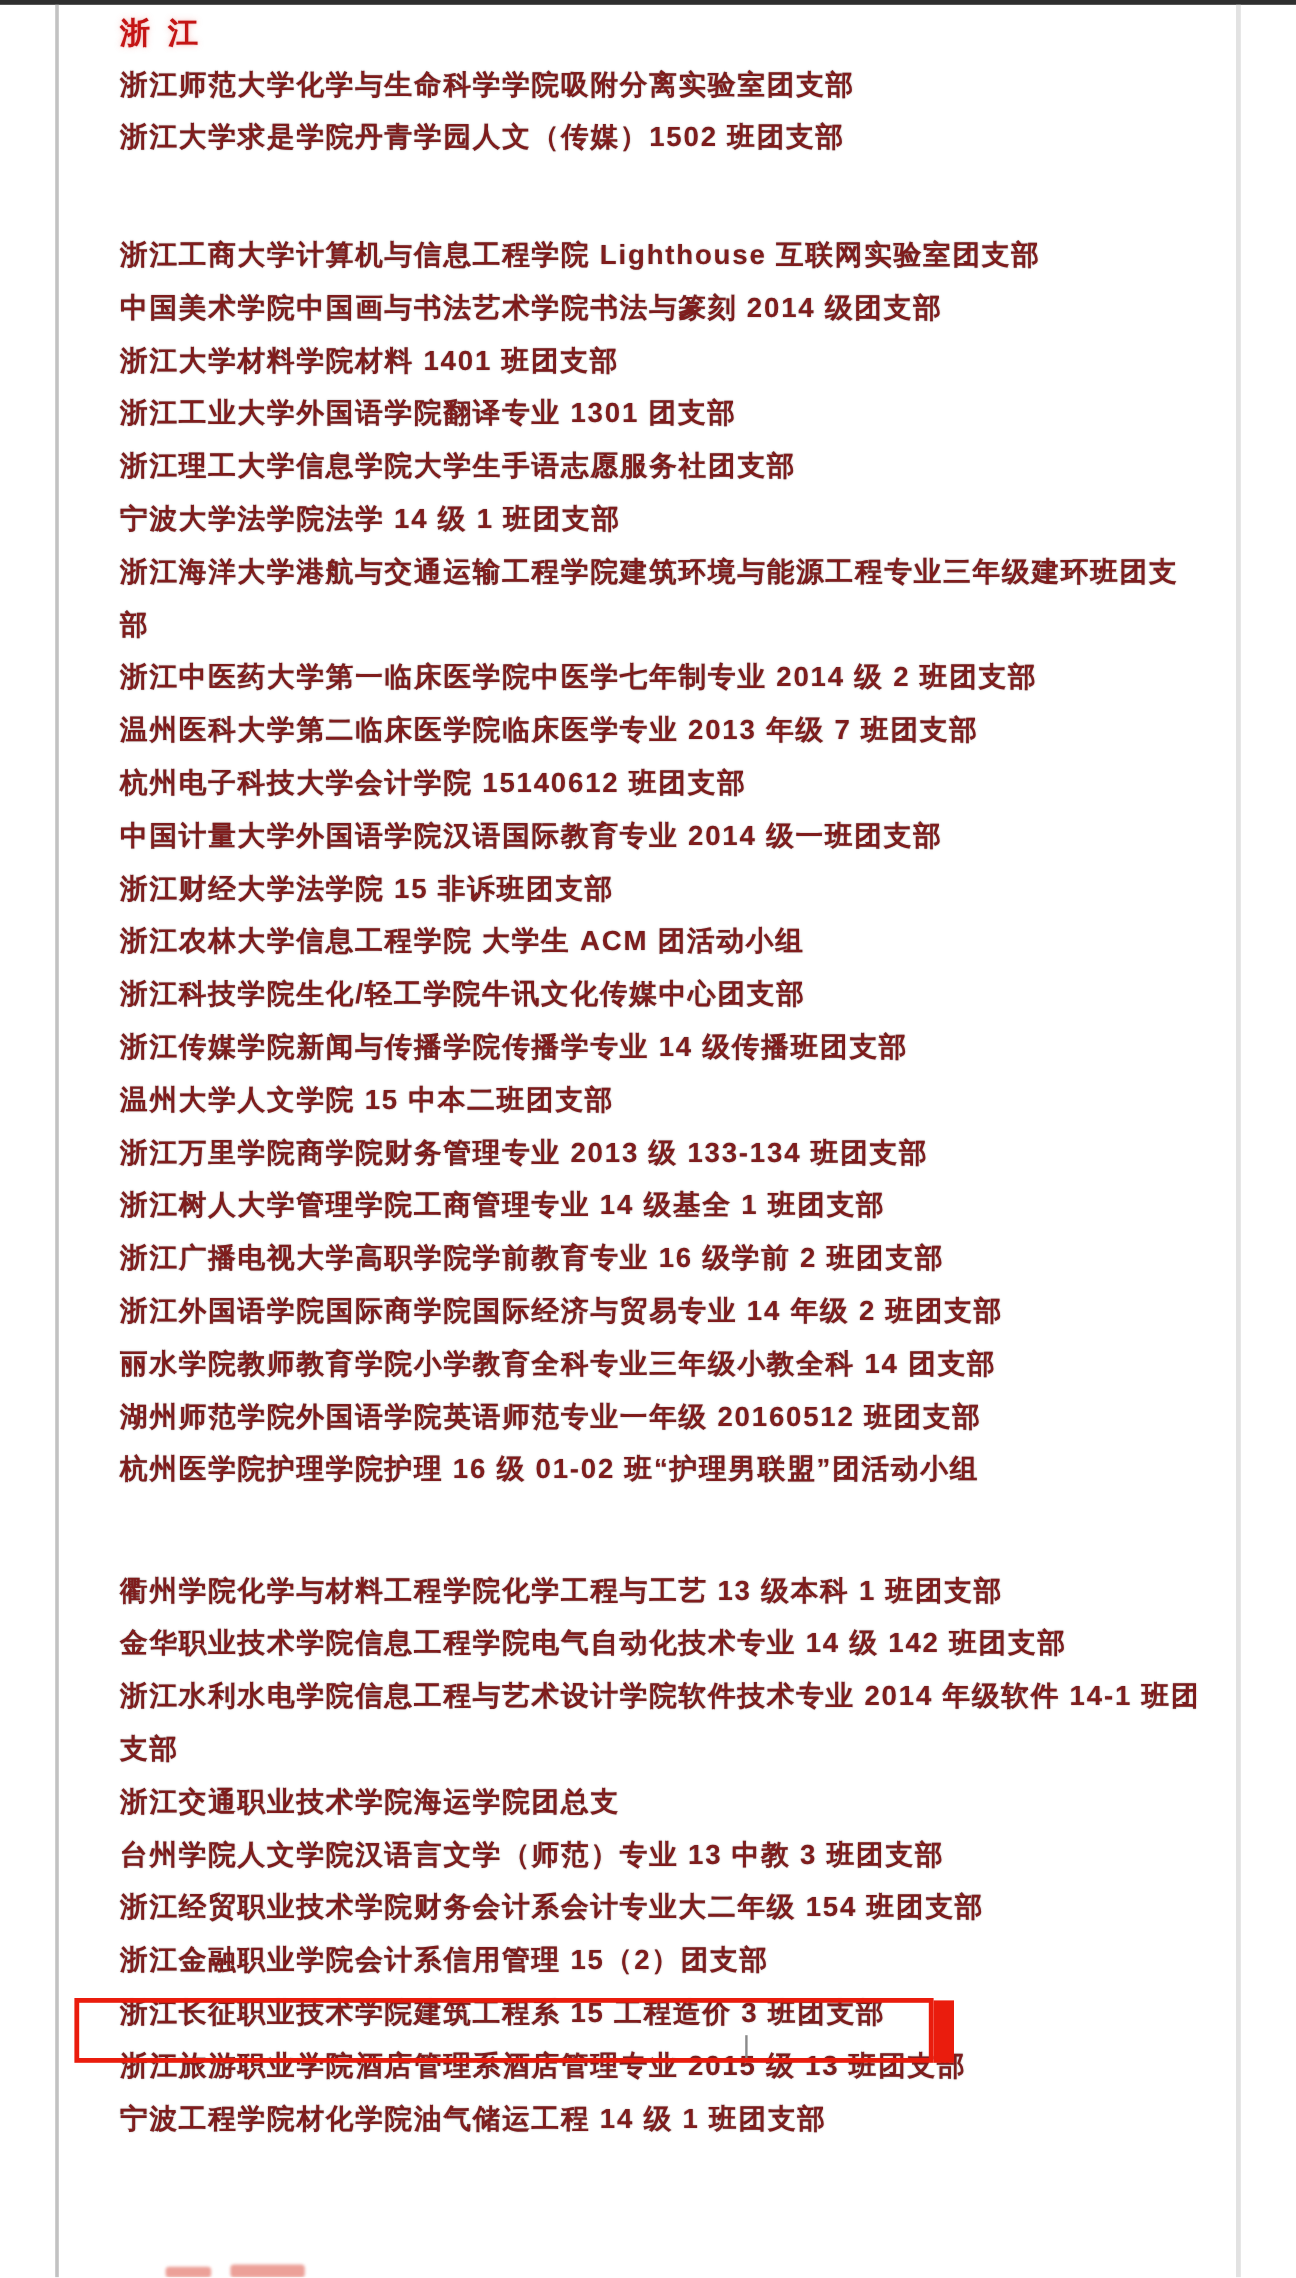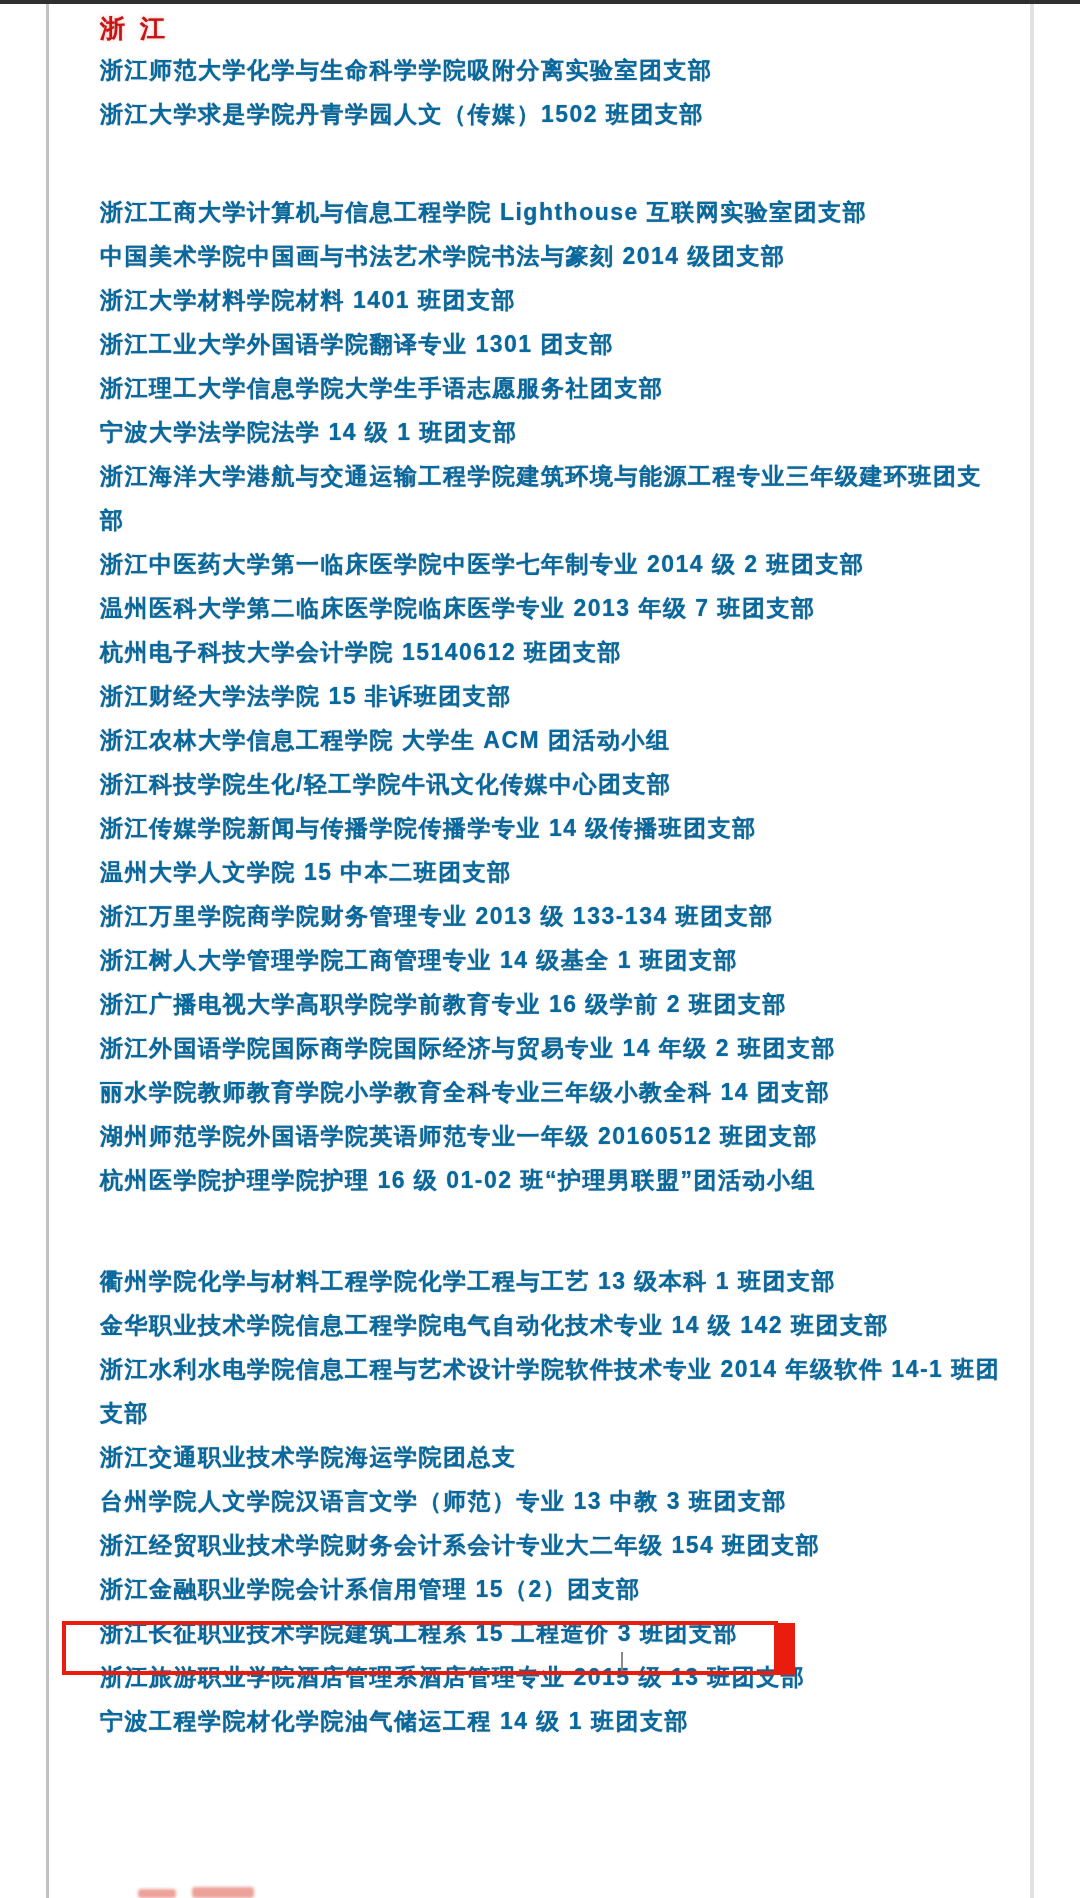--- a/index.html
+++ b/index.html
@@ -20,21 +20,21 @@
     color:#c41414;
     text-shadow:0 0 5px rgba(230,90,80,0.35), 0 0 1px rgba(180,20,20,0.6);
   }
 
   .group-a { margin-top:2px; }
   .group-b { margin-top:54px; }
   .group-c { margin-top:57px; }
 
   .line {
     line-height:44px; font-size:23px; font-weight:700; letter-spacing:1.5px;
-    color:#0369a1;
+    color:#7f1d1d;
     text-shadow:0 0 1.2px rgba(40,40,40,0.55);
   }
 
   .highlighted { position:relative; z-index:2; }
   .hl-box {
     position:absolute; left:-38px; top:10px;
     width:716px; height:54px; box-sizing:border-box;
     border:4px solid #ea1c0d;
     pointer-events:none;
   }
@@ -78,20 +78,21 @@
       <div class="line">浙江工商大学计算机与信息工程学院 Lighthouse 互联网实验室团支部</div>
       <div class="line">中国美术学院中国画与书法艺术学院书法与篆刻 2014 级团支部</div>
       <div class="line">浙江大学材料学院材料 1401 班团支部</div>
       <div class="line">浙江工业大学外国语学院翻译专业 1301 团支部</div>
       <div class="line">浙江理工大学信息学院大学生手语志愿服务社团支部</div>
       <div class="line">宁波大学法学院法学 14 级 1 班团支部</div>
       <div class="line">浙江海洋大学港航与交通运输工程学院建筑环境与能源工程专业三年级建环班团支部</div>
       <div class="line">浙江中医药大学第一临床医学院中医学七年制专业 2014 级 2 班团支部</div>
       <div class="line">温州医科大学第二临床医学院临床医学专业 2013 年级 7 班团支部</div>
       <div class="line">杭州电子科技大学会计学院 15140612 班团支部</div>
+      <div class="line">中国计量大学外国语学院汉语国际教育专业 2014 级一班团支部</div>
       <div class="line">浙江财经大学法学院 15 非诉班团支部</div>
       <div class="line">浙江农林大学信息工程学院 大学生 ACM 团活动小组</div>
       <div class="line">浙江科技学院生化/轻工学院牛讯文化传媒中心团支部</div>
       <div class="line">浙江传媒学院新闻与传播学院传播学专业 14 级传播班团支部</div>
       <div class="line">温州大学人文学院 15 中本二班团支部</div>
       <div class="line">浙江万里学院商学院财务管理专业 2013 级 133-134 班团支部</div>
       <div class="line">浙江树人大学管理学院工商管理专业 14 级基全 1 班团支部</div>
       <div class="line">浙江广播电视大学高职学院学前教育专业 16 级学前 2 班团支部</div>
       <div class="line">浙江外国语学院国际商学院国际经济与贸易专业 14 年级 2 班团支部</div>
       <div class="line">丽水学院教师教育学院小学教育全科专业三年级小教全科 14 团支部</div>

